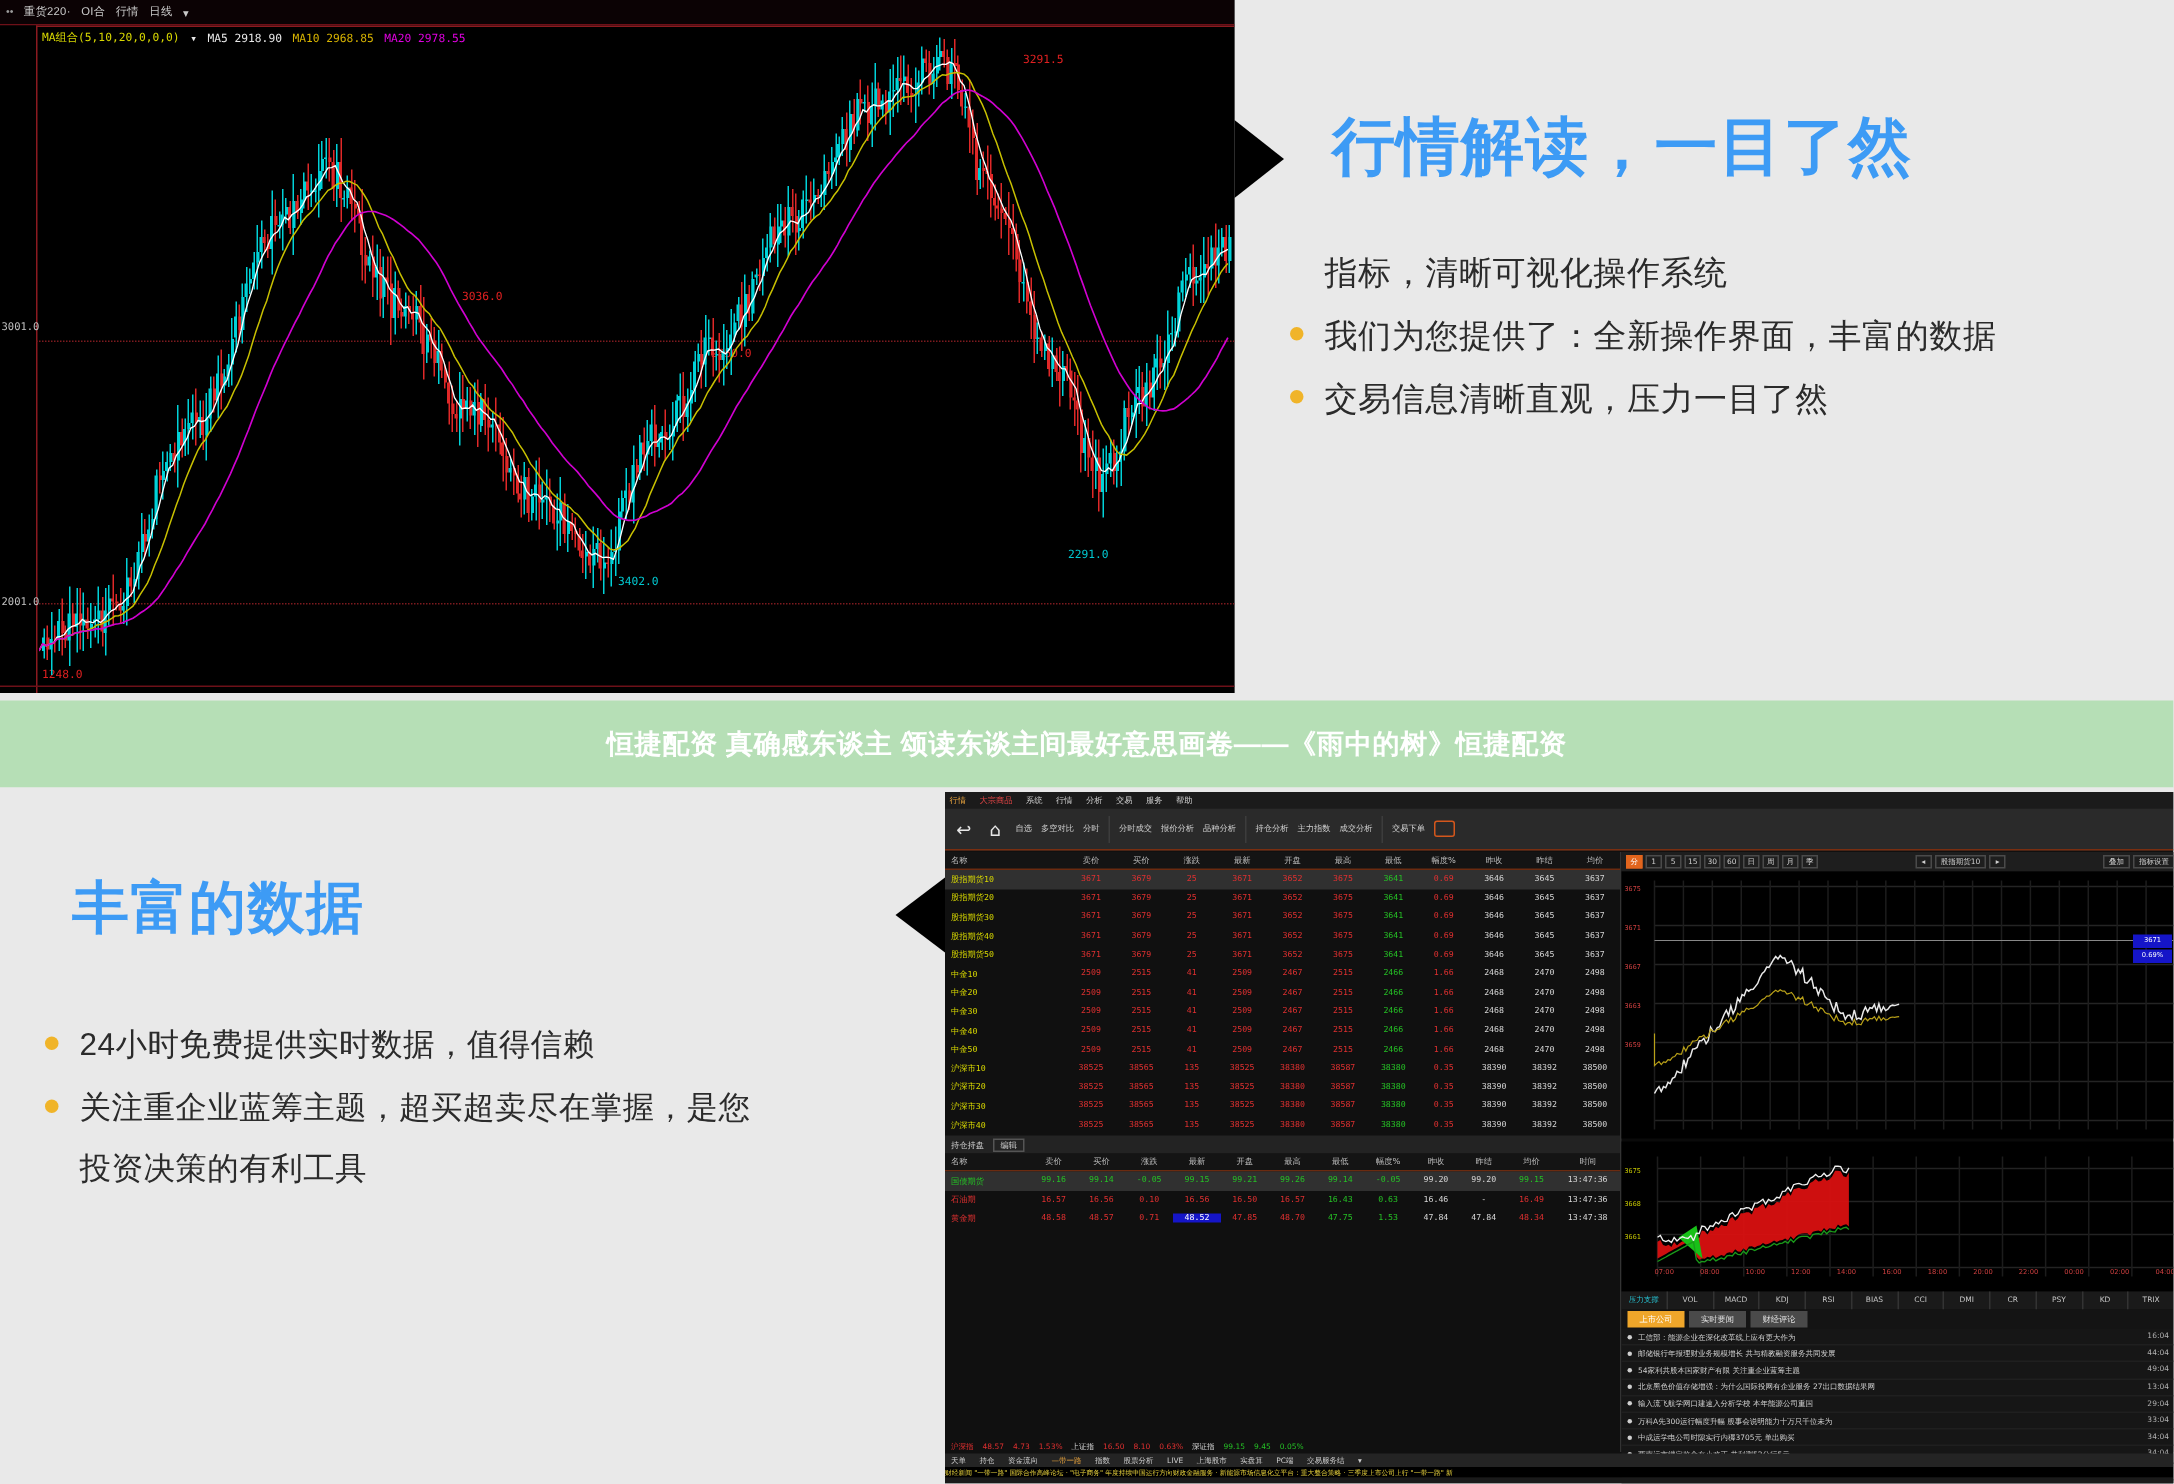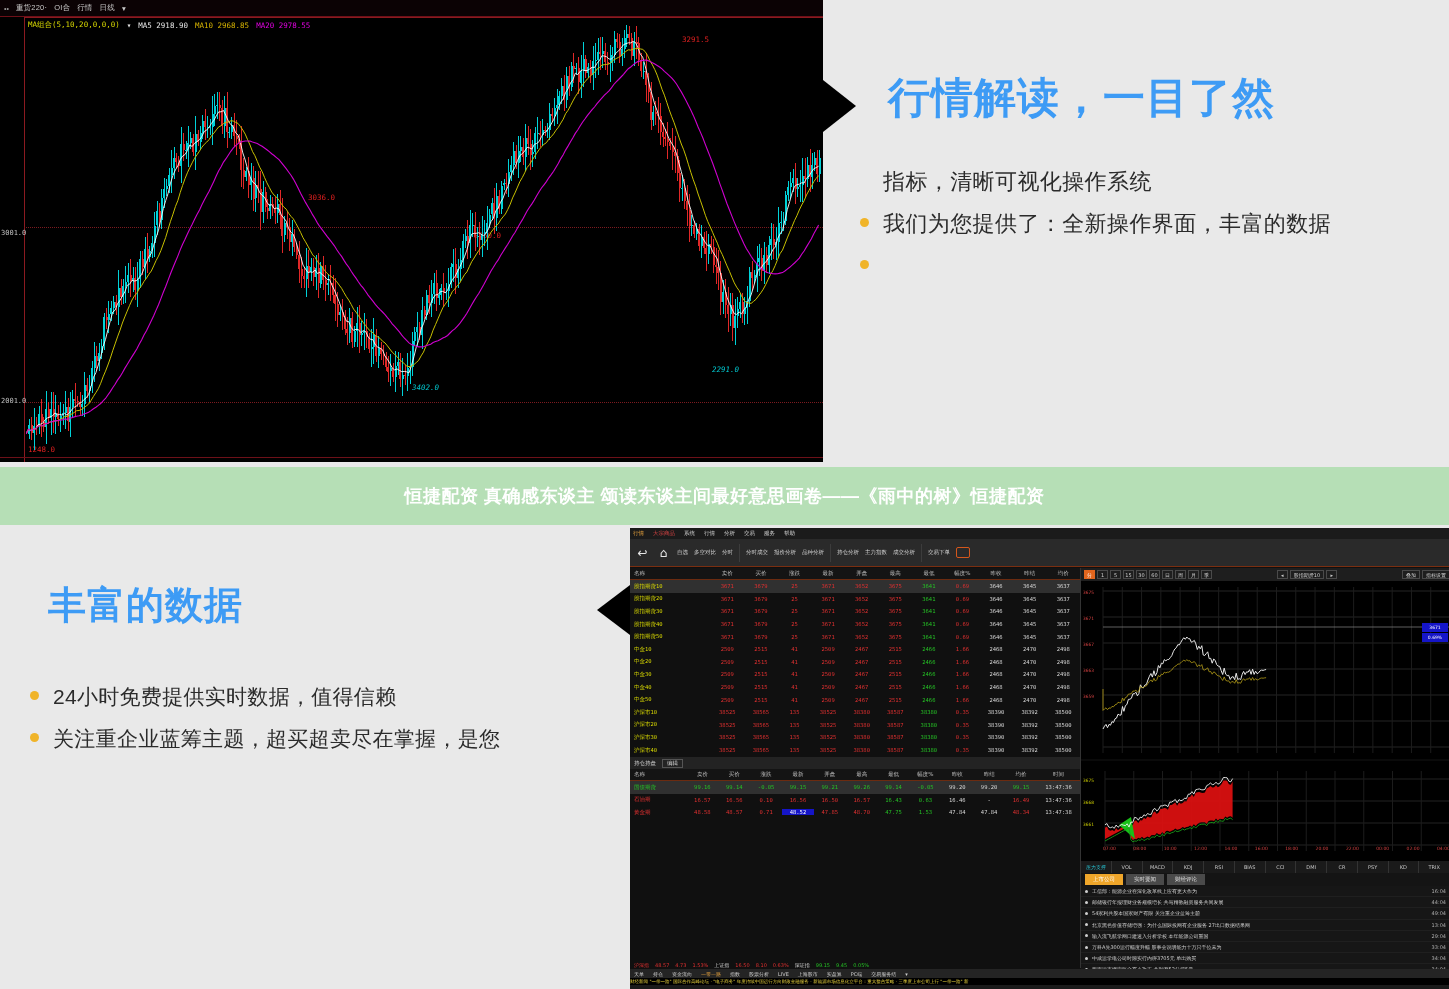--- a/index.html
+++ b/index.html
@@ -46,21 +46,21 @@
   .ma-legend .yl { color: #d8d800; }
   .ma-legend .wh { color: #e8e8e8; }
   .ma-legend .gd { color: #d8b400; }
   .ma-legend .mg { color: #e000e0; }
 
   .pt-label {
     position: absolute; font-size: 7.5px;
     font-family: "DejaVu Sans Mono", monospace; white-space: nowrap;
   }
   .pt-label.red { color: #e02020; }
-  .pt-label.cyan { color: #00c8d0; font-style: italic; }
+  .pt-label.cyan { color: #00c8d0; }
 
   
   .candles { position: absolute; left: 26px; top: 1px; width: 795px; height: 439px; }
   .candle { position: absolute; width: 2px; }
   .candle .wick { position: absolute; left: 0.5px; width: 1px; }
   .candle .body { position: absolute; left: 0; width: 2px; }
   .c-up .wick, .c-up .body { background: #00d2d8; }
   .c-dn .wick, .c-dn .body { background: #e02828; }
 
   
@@ -268,21 +268,21 @@
         <span class="kt-item">▾</span>
       </div>
 
       <div class="kline-plot">
         <div class="axis-top"></div>
         <div class="axis-left"></div>
         <div class="grid-line" style="top:210px"></div>
         <div class="grid-line" style="top:385px"></div>
         <div class="axis-bottom"></div>
 
-        <div class="y-label" style="top:212px">3001.0</div>
+        <div class="y-label" style="top:197px">3001.0</div>
         <div class="y-label" style="top:380px">2001.0</div>
 
         <div class="ma-legend">
           <span class="yl">MA组合(5,10,20,0,0,0)</span>
           <span class="wh">▾</span>
           <span class="wh">MA5 2918.90</span>
           <span class="gd">MA10 2968.85</span>
           <span class="mg">MA20 2978.55</span>
         </div>
 
@@ -1627,39 +1627,44 @@
         <div class="bullet-row">
           <div class="bullet-spacer"></div>
           <div class="bullet-text">指标，清晰可视化操作系统</div>
         </div>
         <div class="bullet-row">
           <div class="bullet-dot"></div>
           <div class="bullet-text">我们为您提供了：全新操作界面，丰富的数据</div>
         </div>
         <div class="bullet-row">
           <div class="bullet-dot"></div>
+          <div class="bullet-text">交易信息清晰直观，压力一目了然</div>
         </div>
       </div>
     </div>
   </div>
 
   <div class="green-banner">
     <div class="green-banner-text">恒捷配资 真确感东谈主 颂读东谈主间最好意思画卷——《雨中的树》恒捷配资</div>
   </div>
 
   <div class="bottom-section">
     <div class="headline headline-bottom">丰富的数据</div>
     <div class="bullets-bottom">
       <div class="bullet-row">
         <div class="bullet-dot"></div>
         <div class="bullet-text bullet-text-b">24小时免费提供实时数据，值得信赖</div>
       </div>
       <div class="bullet-row">
         <div class="bullet-dot"></div>
         <div class="bullet-text bullet-text-b">关注重企业蓝筹主题，超买超卖尽在掌握，是您</div>
+      </div>
+      <div class="bullet-row">
+        <div class="bullet-spacer"></div>
+        <div class="bullet-text bullet-text-b">投资决策的有利工具</div>
       </div>
     </div>
   </div>
 
   <div class="pointer-bottom"></div>
 
   <div class="terminal">
 
     <div class="term-menubar" id="term-menubar">
         <span class="tm-item hot">行情</span>

